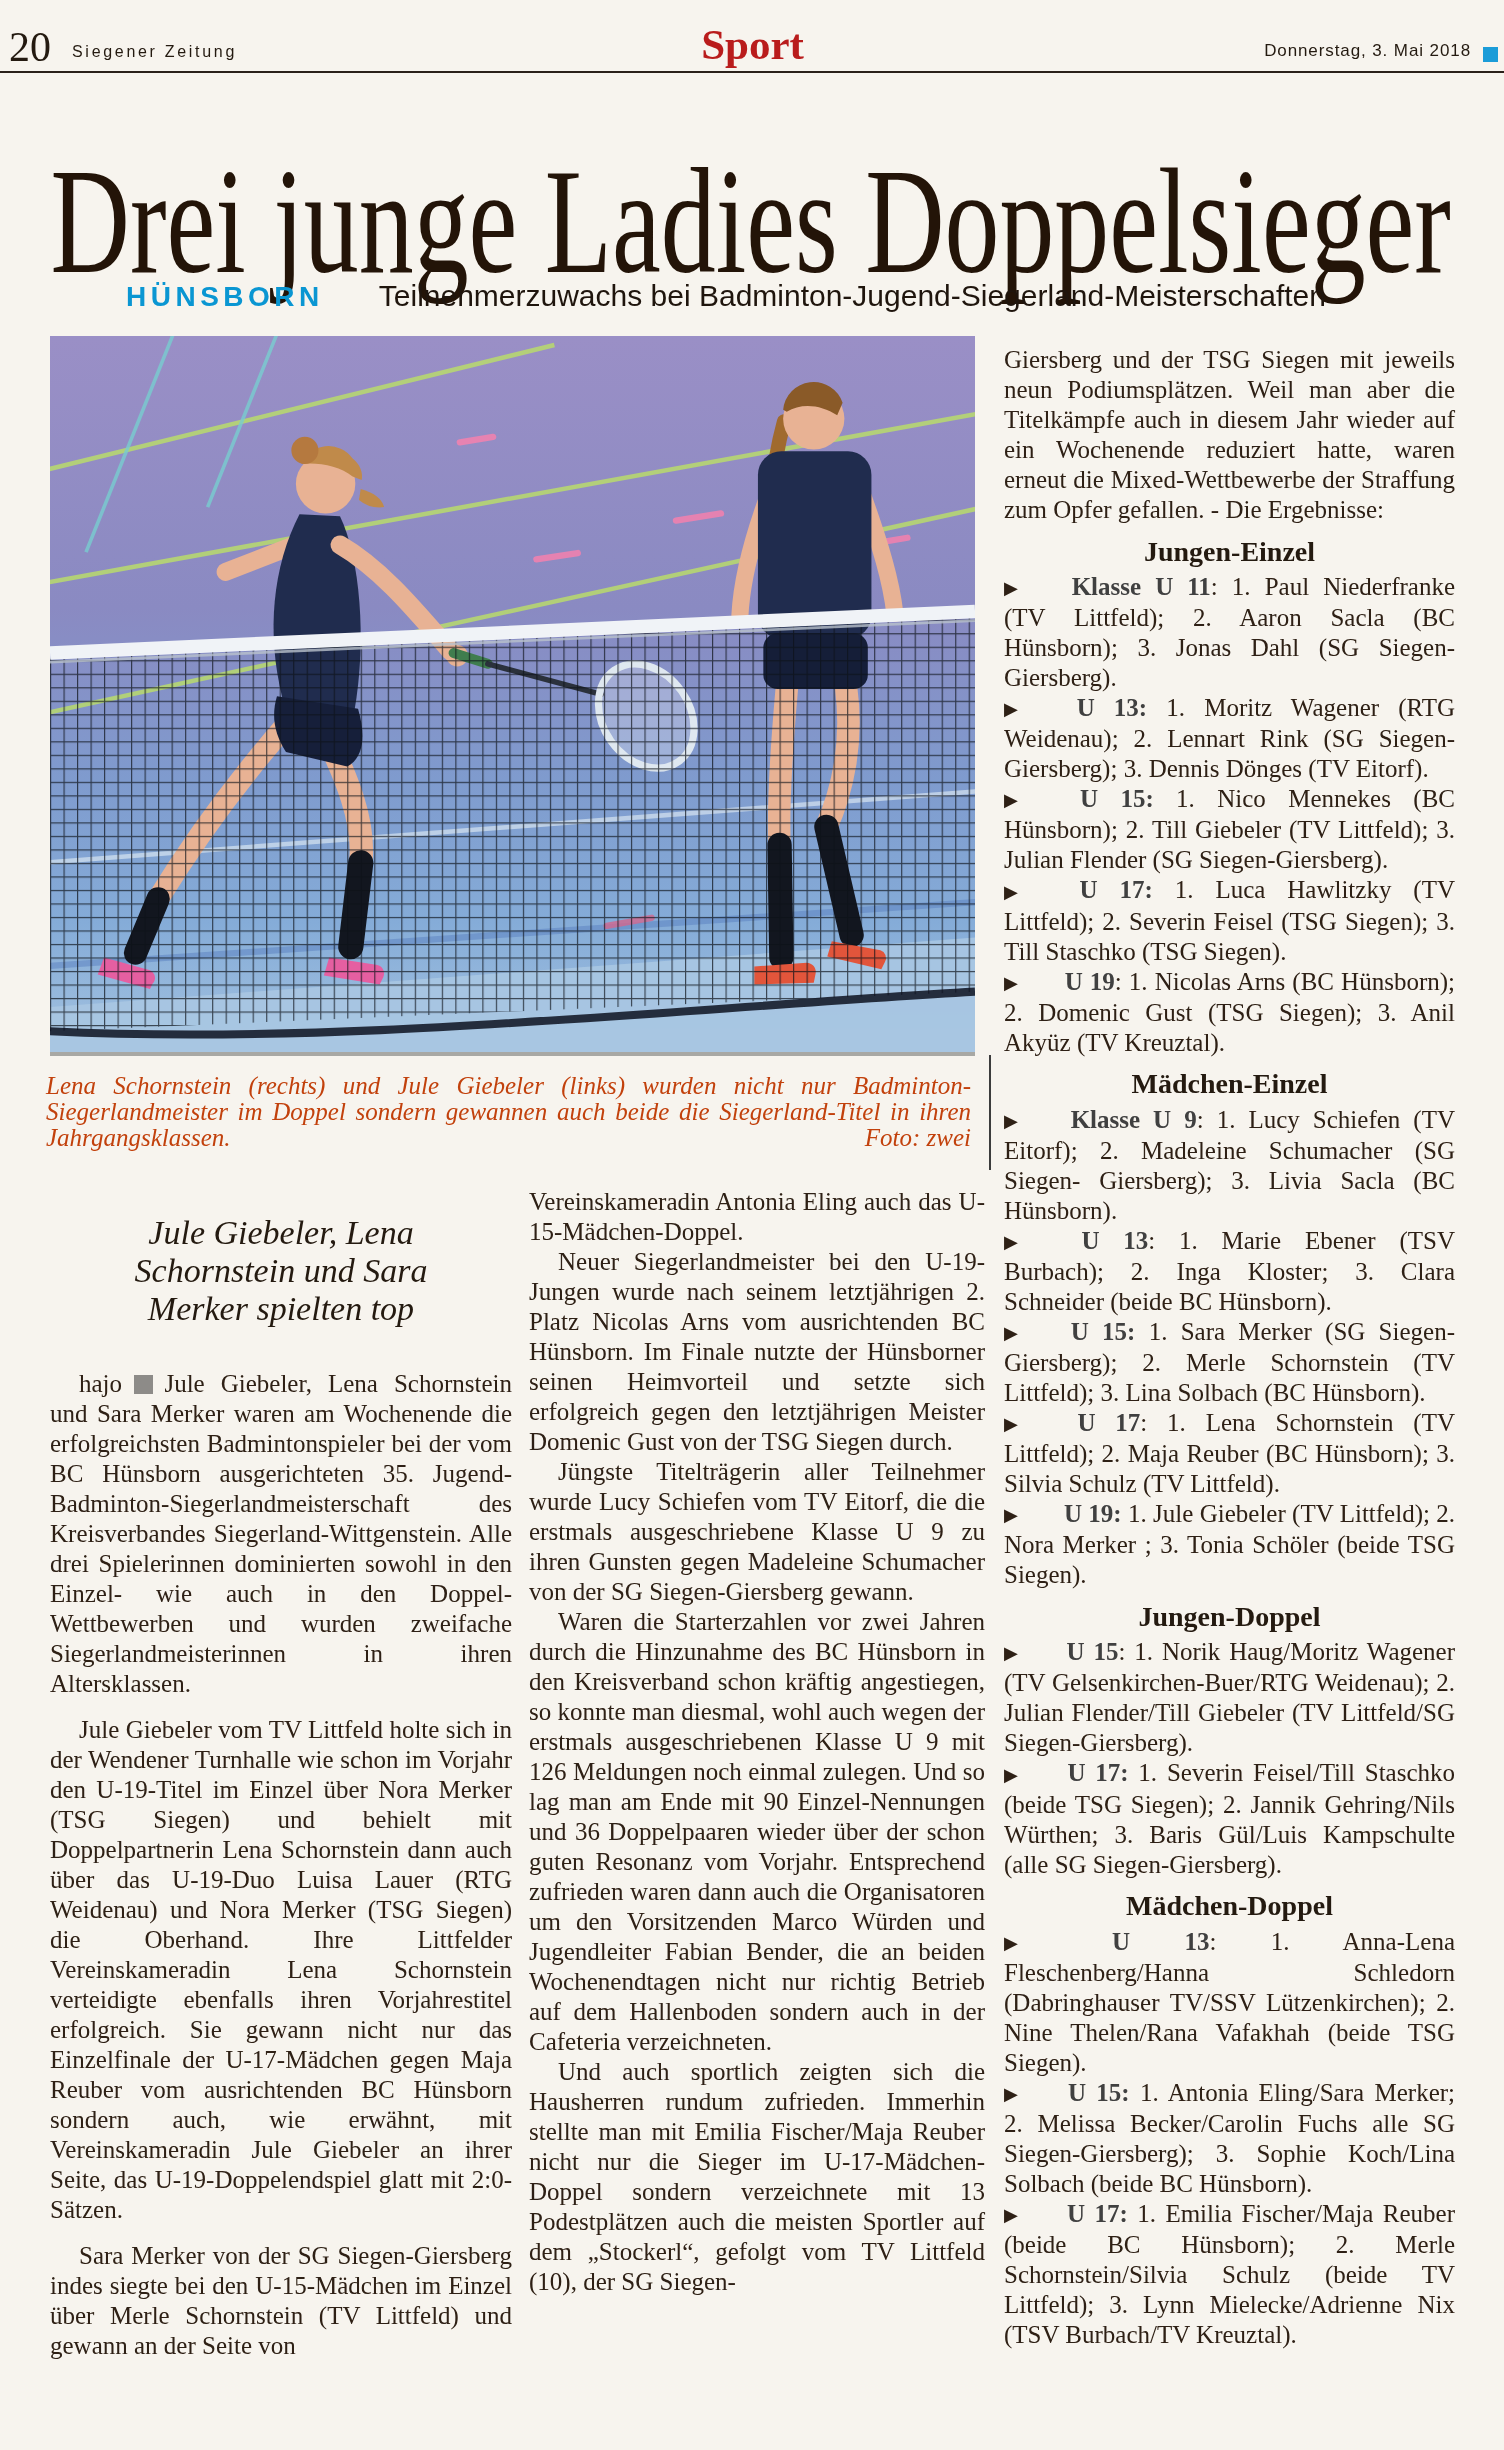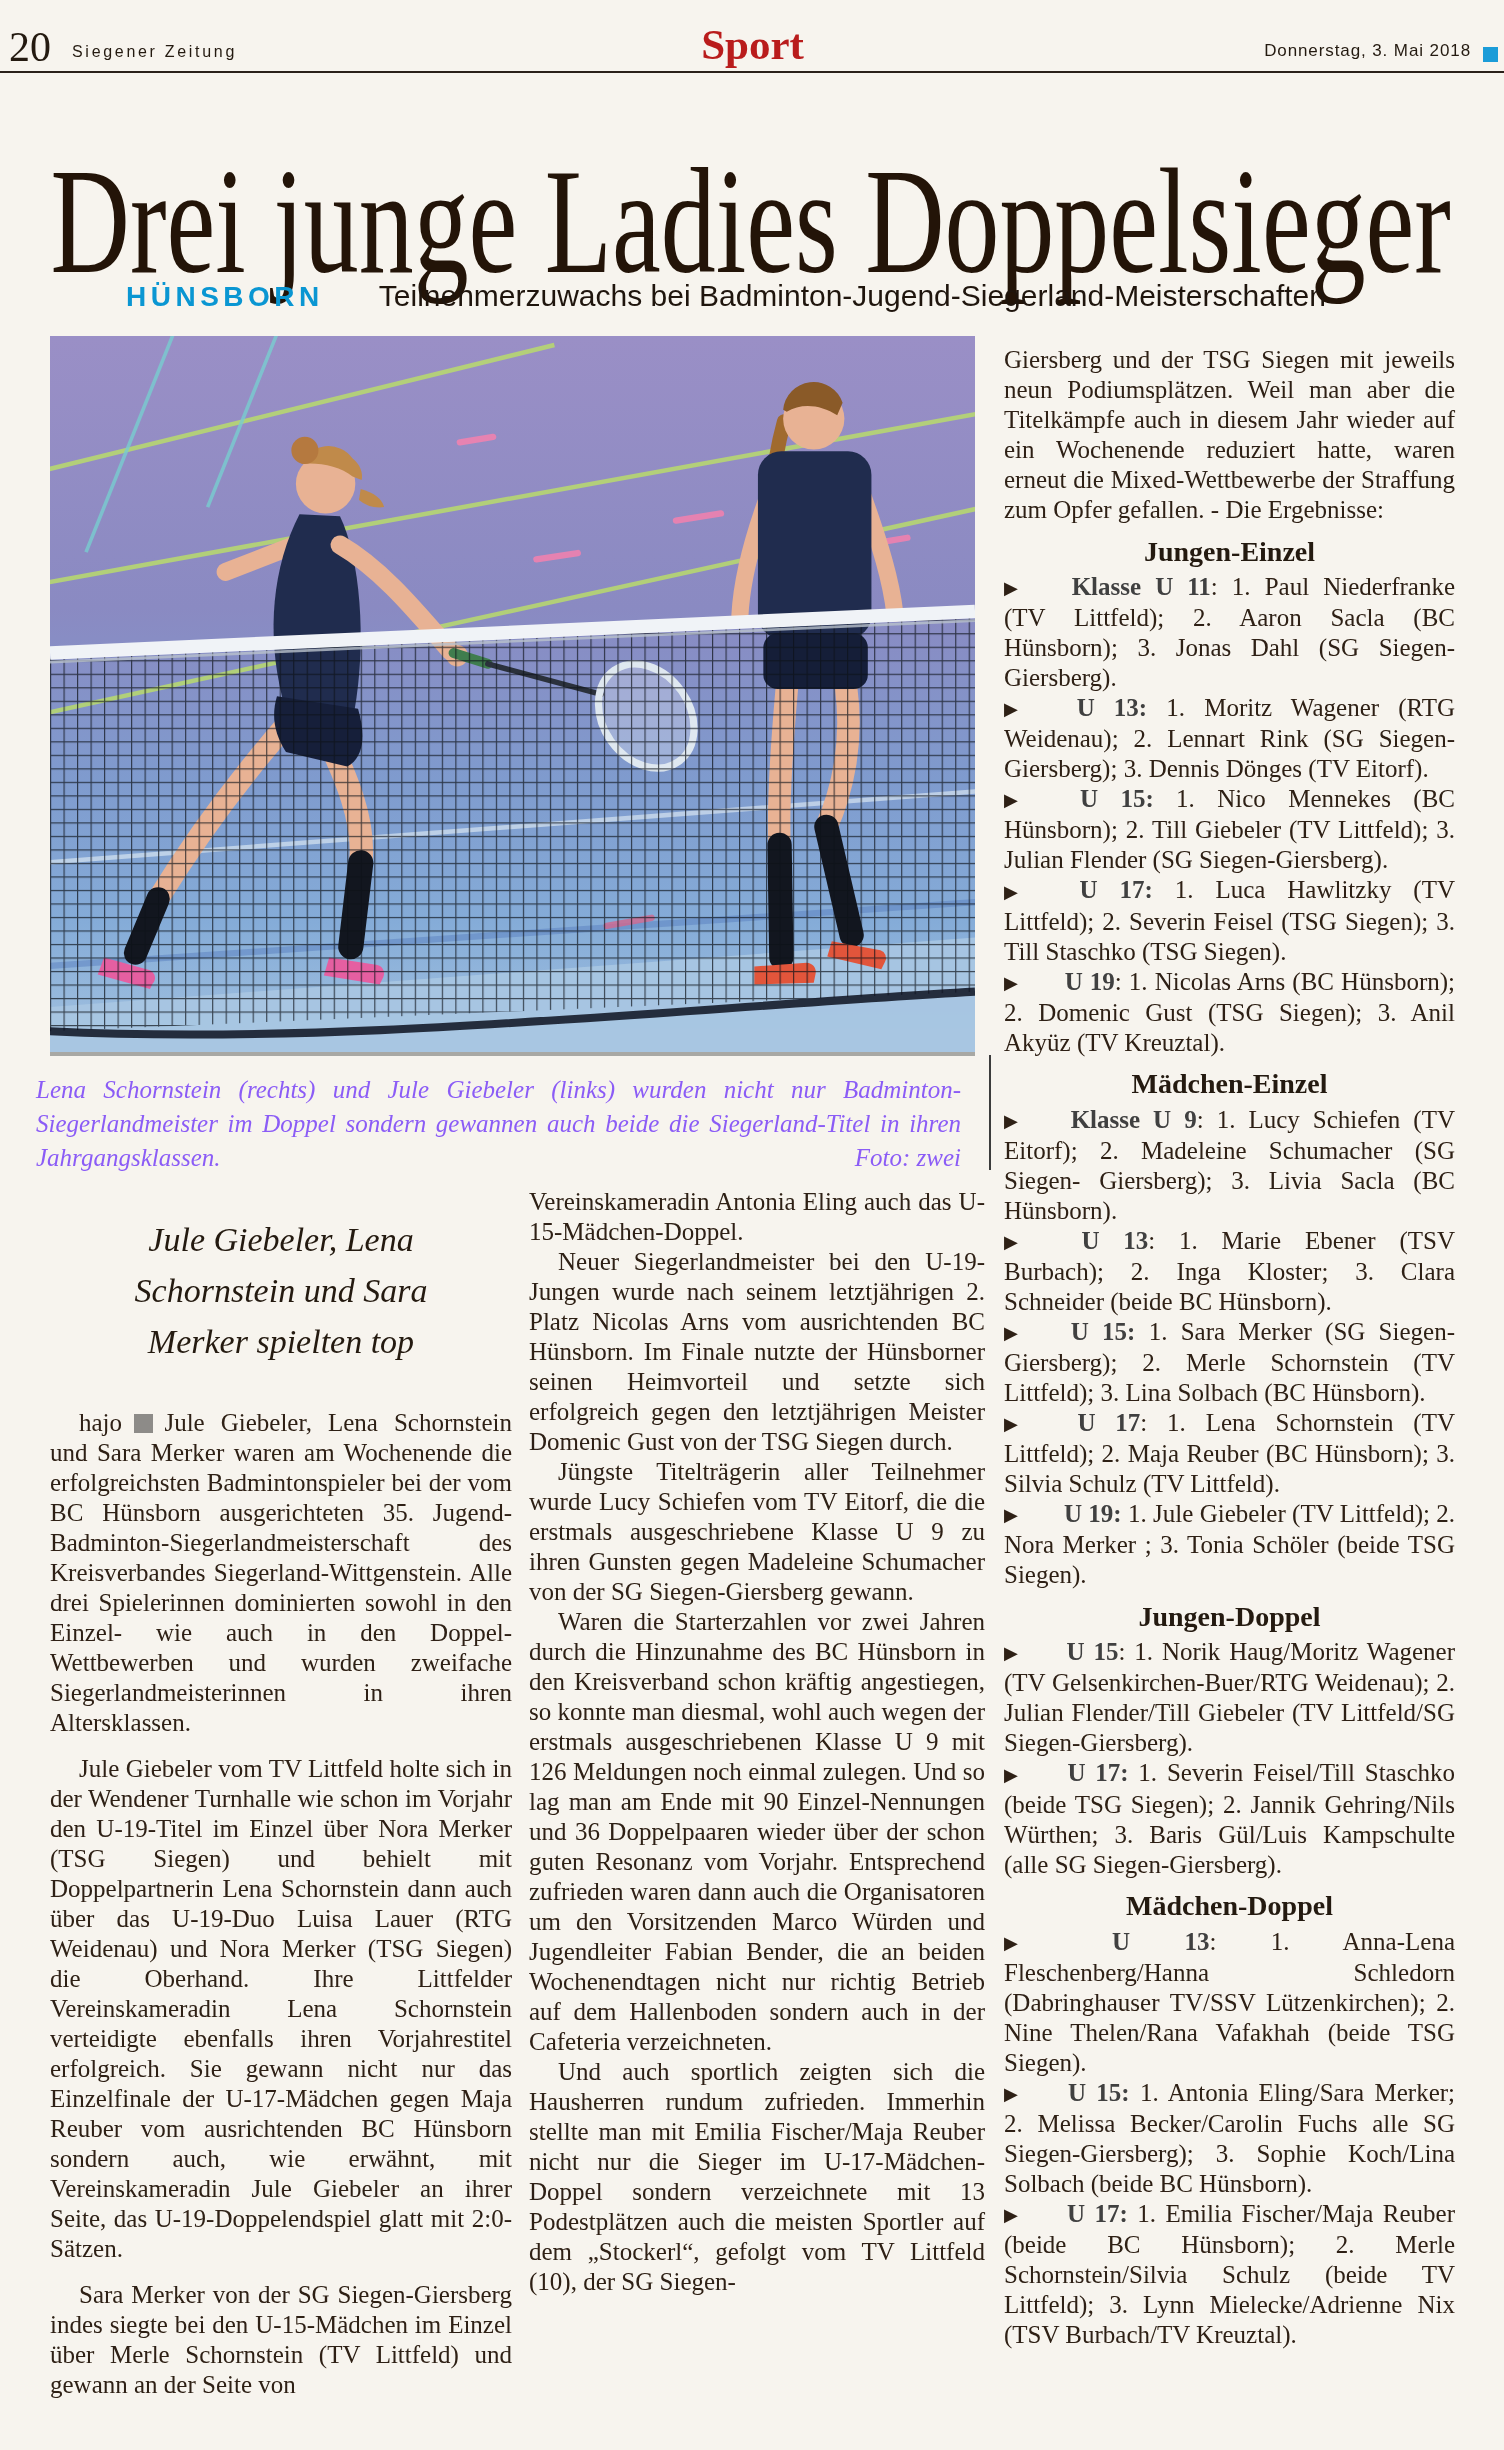--- a/index.html
+++ b/index.html
@@ -16,35 +16,35 @@
   .h-rule{position:absolute;left:0;right:0;top:71px;height:1.8px;background:#2a211a;}
   
   .headline{position:absolute;left:50px;top:155px;width:1406px;height:171px;}
   .kicker{position:absolute;left:126px;top:279px;width:1324px;display:flex;align-items:baseline;gap:55px;}
   .kicker .loc{font-family:"Liberation Sans","DejaVu Sans",sans-serif;font-weight:bold;font-size:28px;
                letter-spacing:4.5px;color:#0a96d2;}
   .kicker .sub{font-family:"Liberation Sans","DejaVu Sans",sans-serif;font-size:30px;color:#1f150d;}
   
   figure.photo{position:absolute;left:50px;top:336px;width:925px;height:716px;margin:0;
                border-bottom:4.5px solid #a8a8a4;overflow:hidden;}
-  .caption{position:absolute;left:36px;top:1073px;width:925px;font-style:italic;font-size:25px;
-           line-height:34px;text-align:justify;color:#8b5cf6;}
+  .caption{position:absolute;left:46px;top:1073px;width:925px;font-style:italic;font-size:25px;
+           line-height:26px;text-align:justify;color:#c2410c;}
   .caption .credit{float:right;}
   .caption-rule{position:absolute;left:989px;top:1055px;width:1.8px;height:115px;background:#3c3c3c;}
   
   .col{position:absolute;font-size:25px;line-height:30px;text-align:justify;
        -webkit-hyphens:auto;hyphens:auto;}
   .col1{left:50px;top:1187px;width:462px;}
   .col2{left:529px;top:1187px;width:456px;}
   .col3{left:1004px;top:345px;width:451px;}
   .col p{margin:0;}
   .col1 p{margin-bottom:16px;}
   p.ind{text-indent:29px;}
   .pullquote{margin:27px auto 41px;width:387px;text-align:center;font-style:italic;
-             font-size:34px;line-height:51px;color:#241a10;}
+             font-size:34px;line-height:38px;color:#241a10;}
   .byline-sq{display:inline-block;width:19px;height:19px;background:#8d8b88;margin:0 11.7px;
              vertical-align:-1.8px;}
   
   .res-heading{text-align:center;font-weight:bold;font-size:28px;margin:11.7px 0 5.4px;color:#241a10;}
   p.entry{margin:0;text-align:justify;}
   .arrow{font-family:"DejaVu Sans",sans-serif;font-size:18px;margin-right:10px;vertical-align:0.9px;}
   p.entry b{color:#404040;margin-left:36px;}
 </style>
 </head>
 <body>

